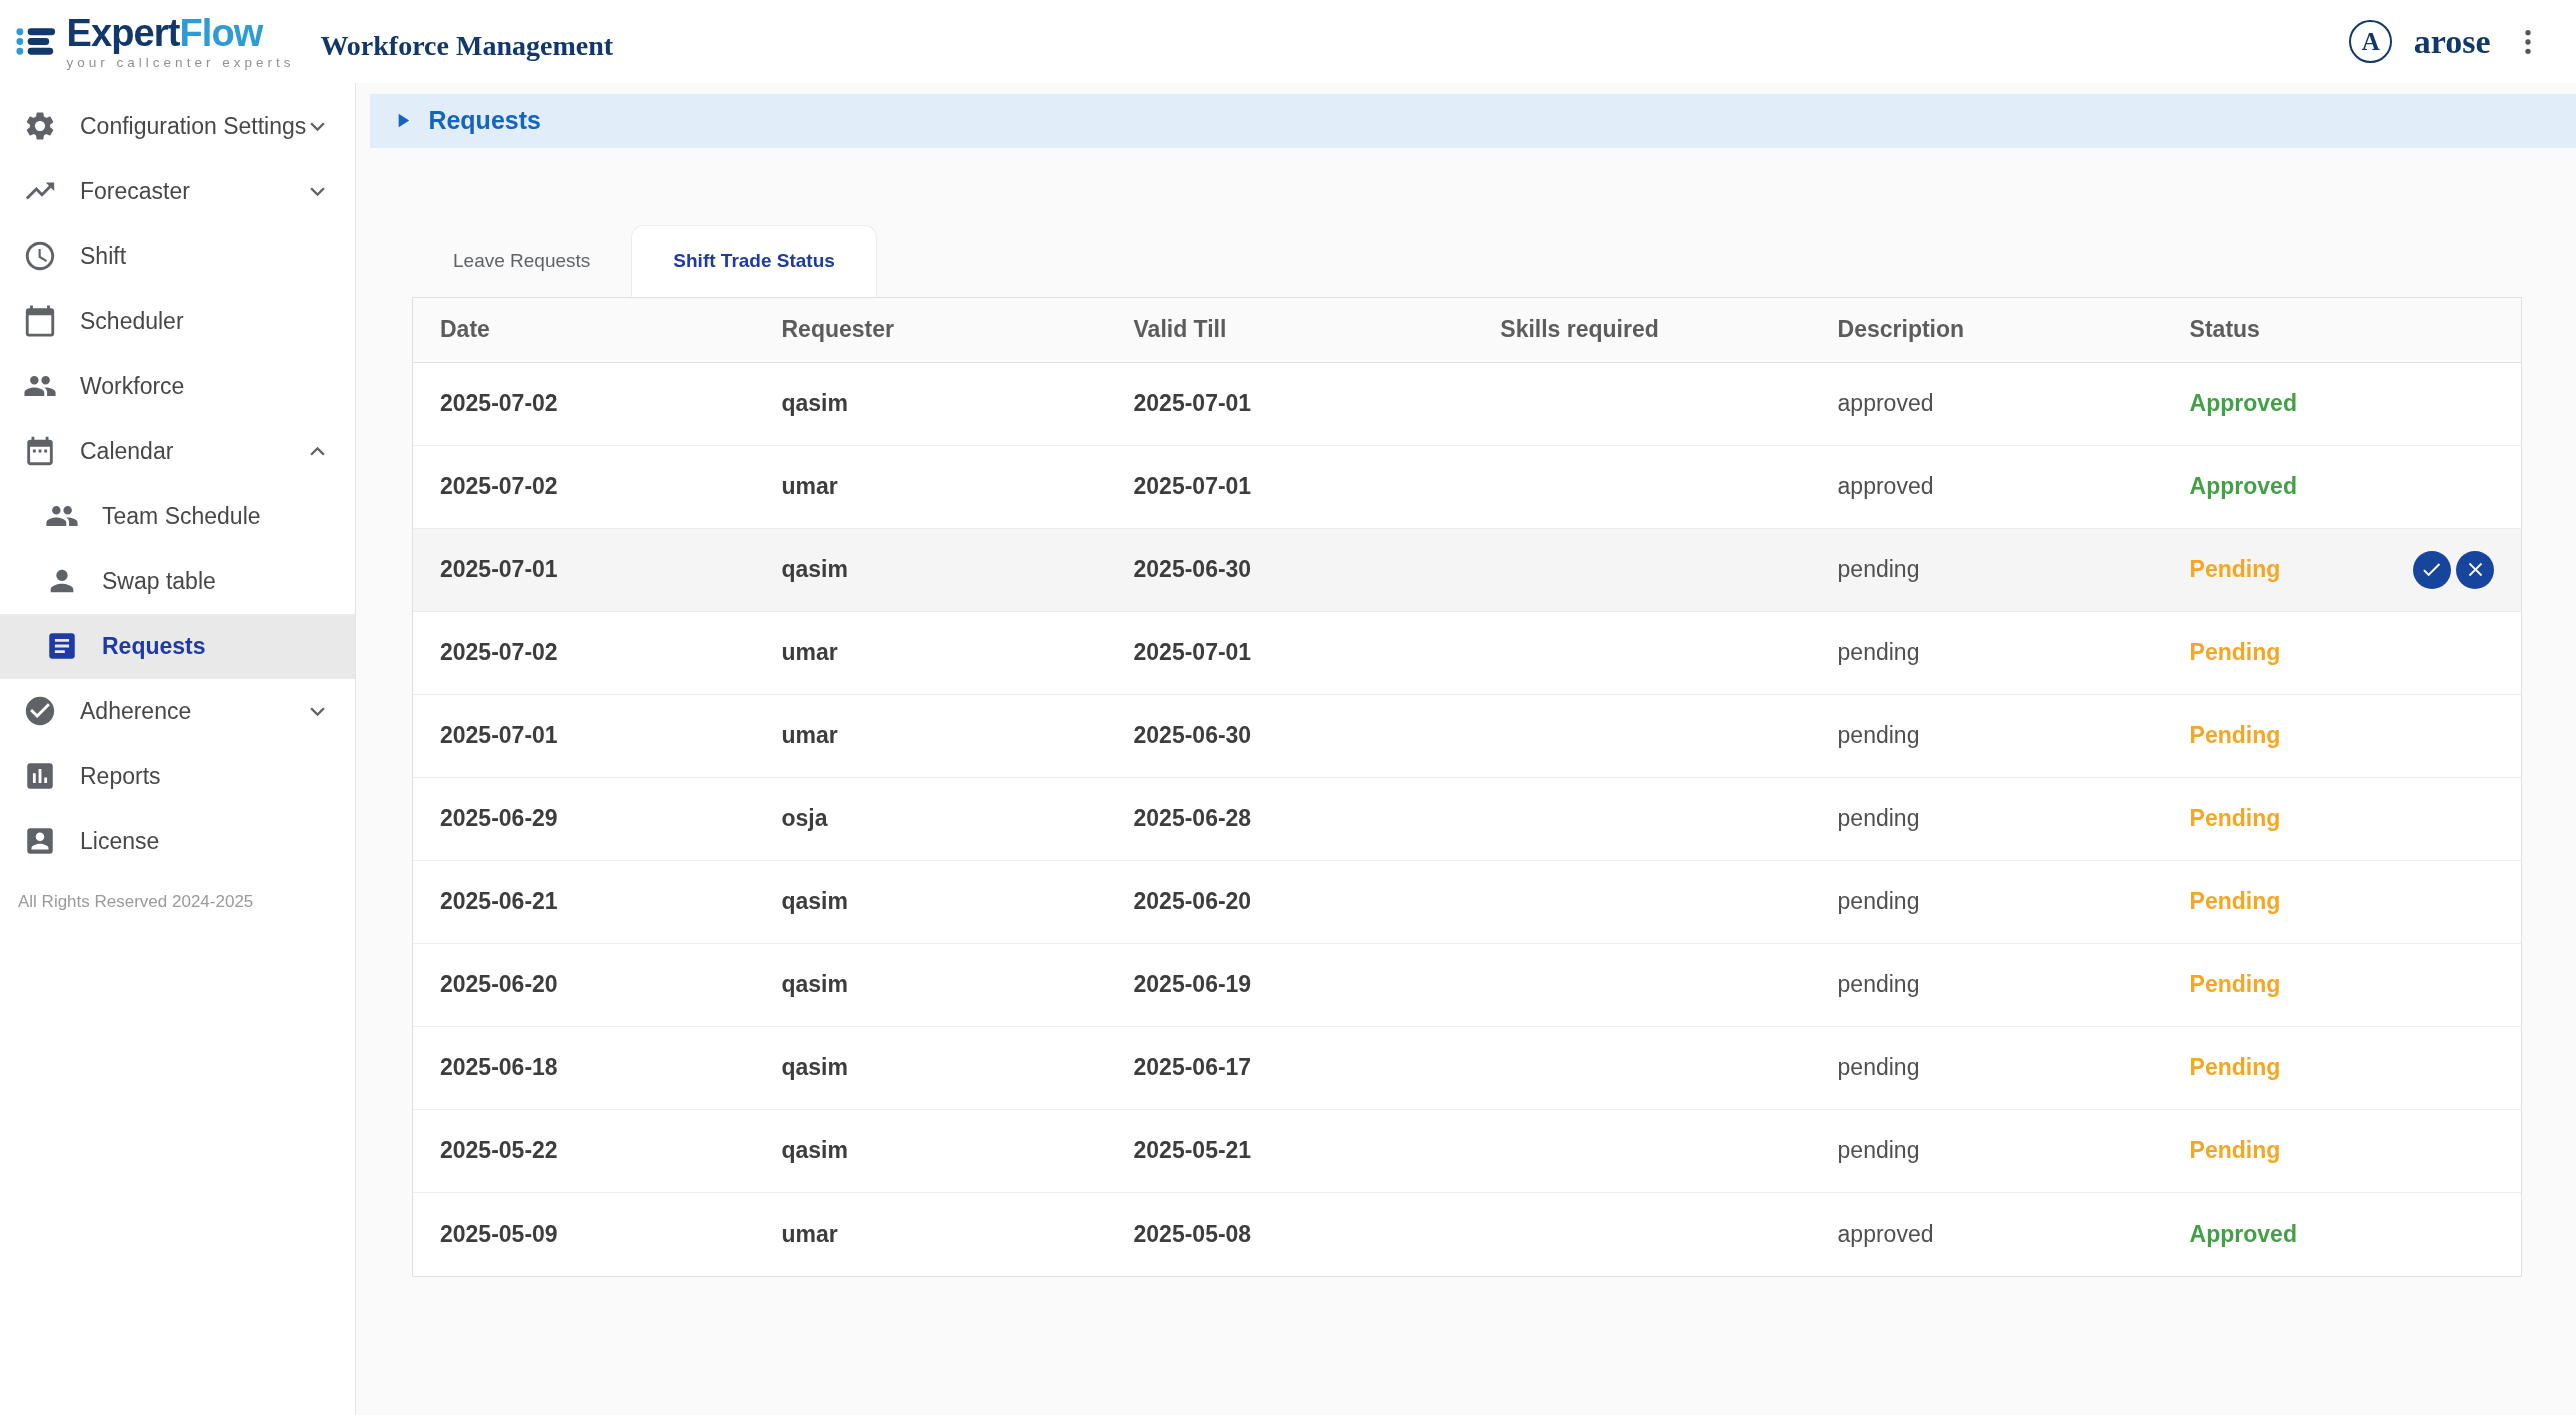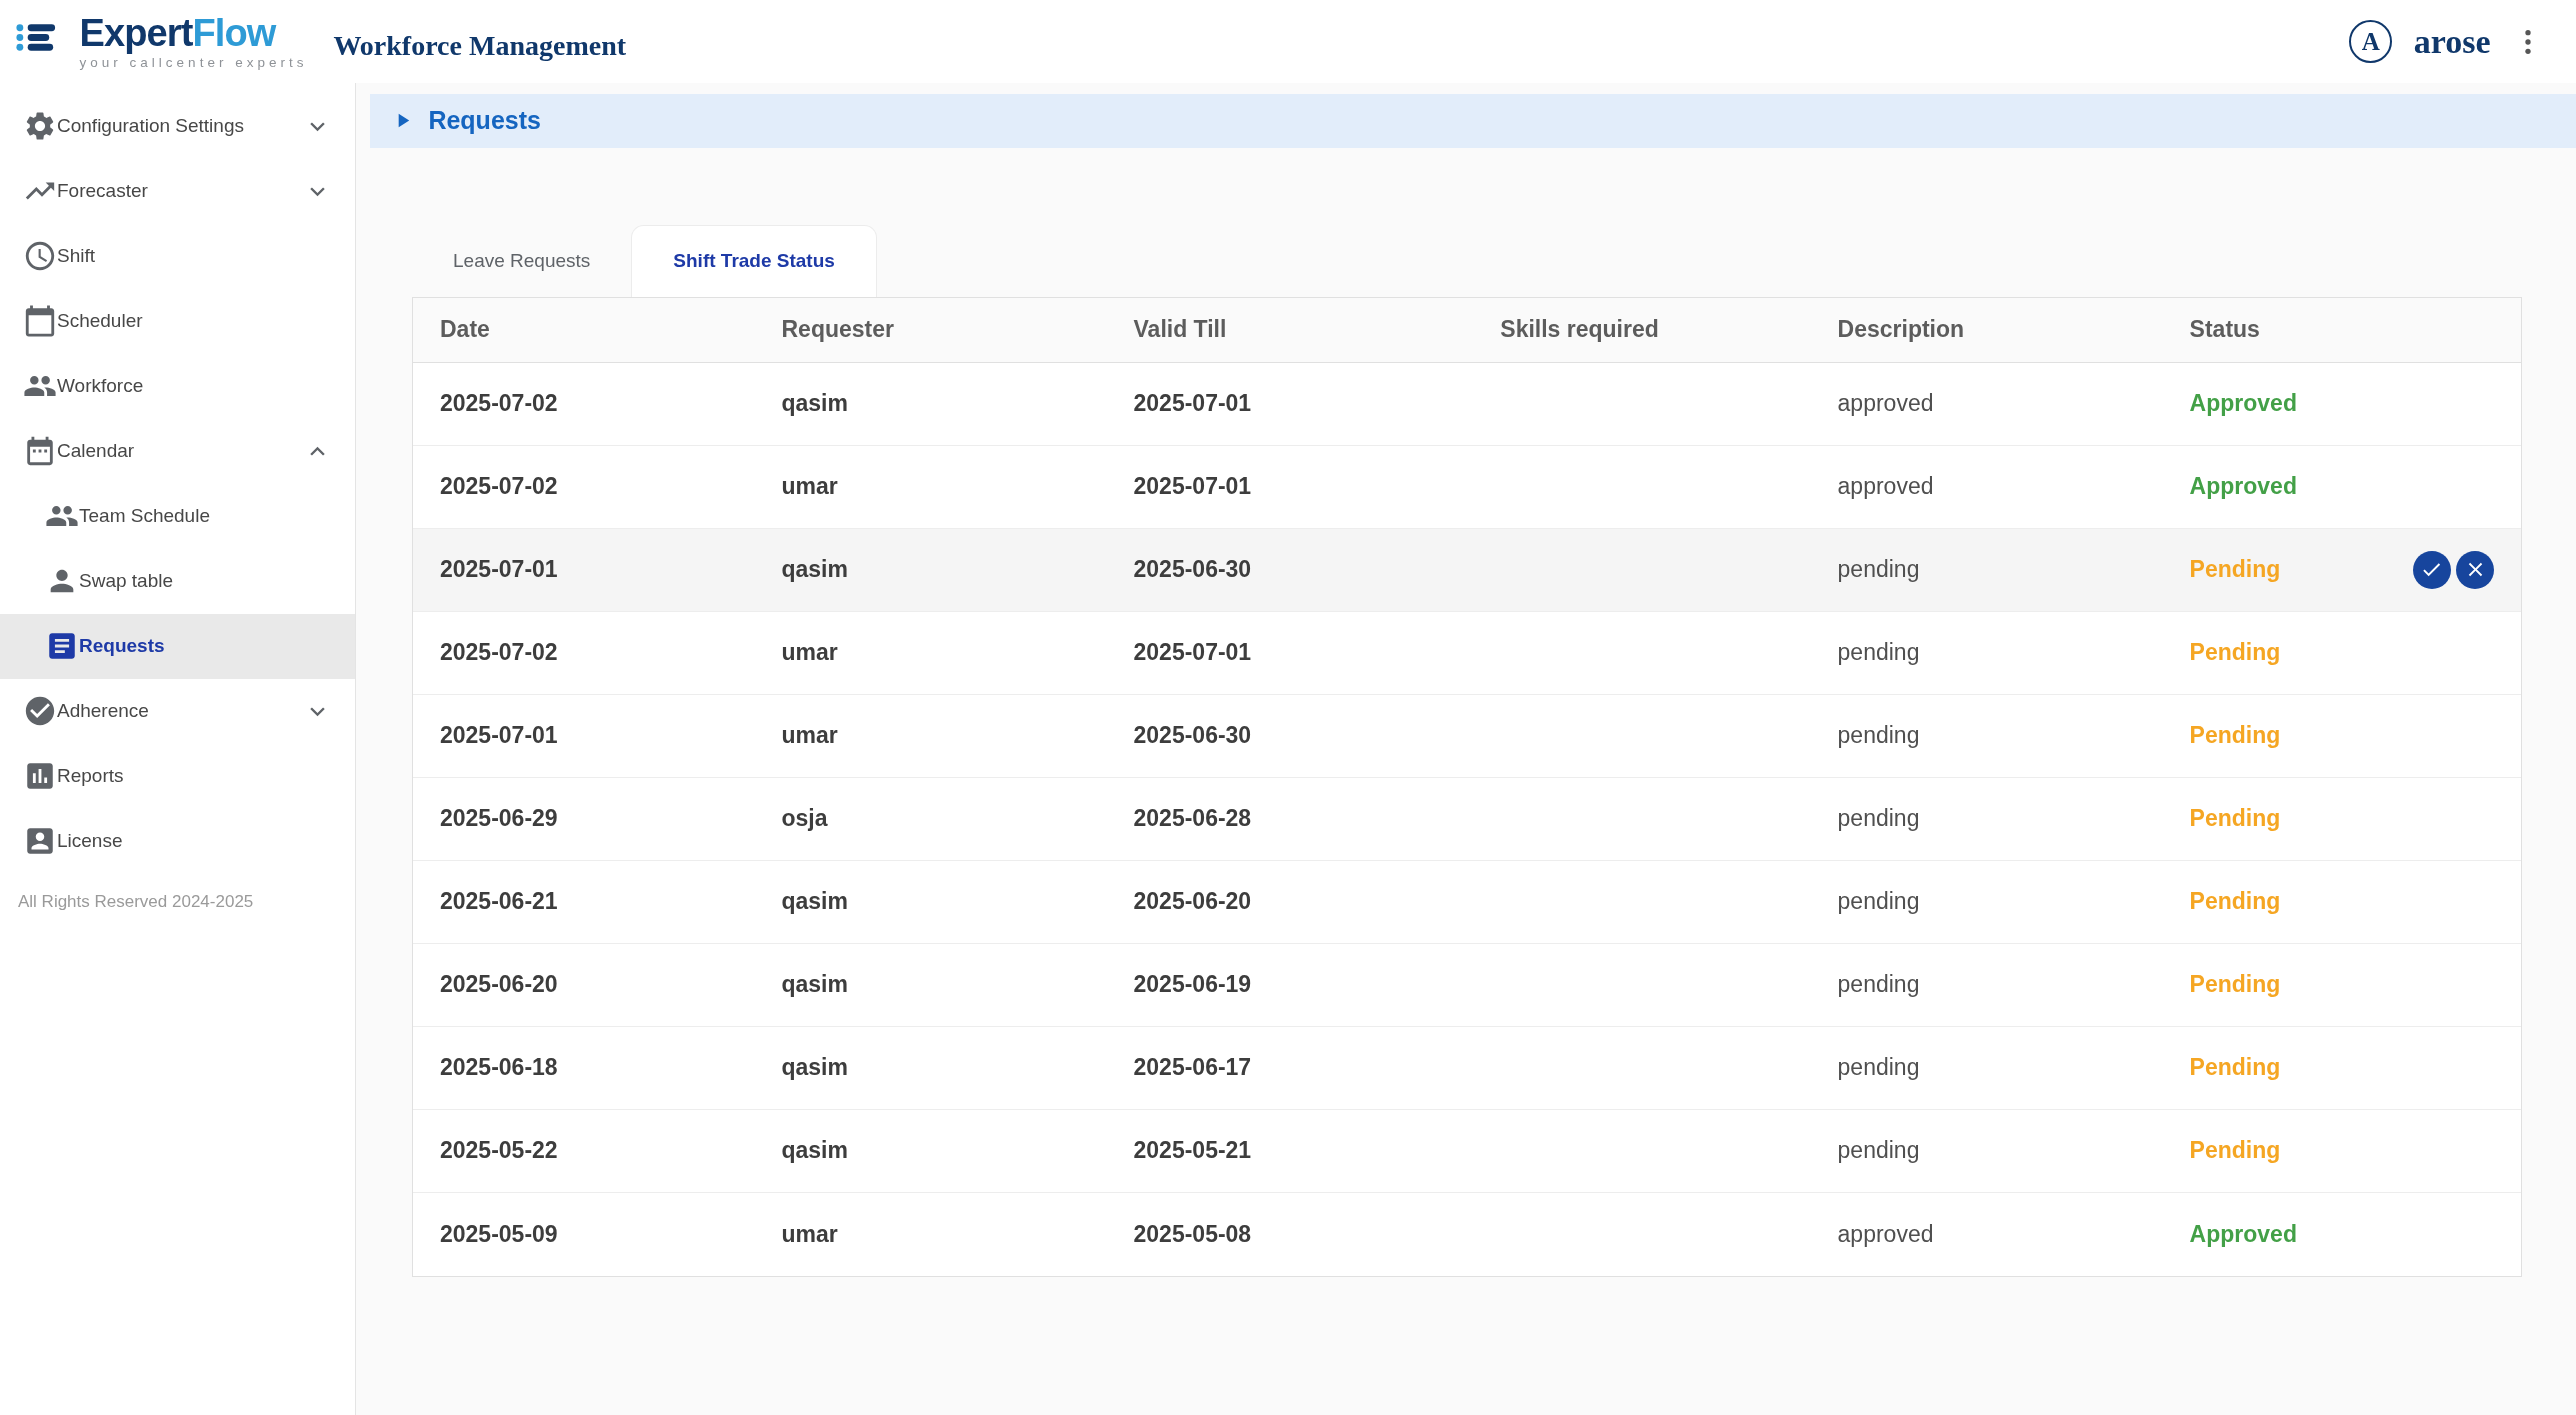--- a/index.html
+++ b/index.html
@@ -12,21 +12,21 @@
   }
 
   
   .topbar {
     height: 83px;
     background: #ffffff;
     display: flex;
     align-items: center;
     padding: 0 32px 0 12.6px;
   }
-  .logo { display: flex; gap: 20px; }
+  .logo { display: flex; align-items: center; gap: 7px; }
   .logo-mark { width: 47px; height: 47px; }
   .logo-text { display: flex; flex-direction: column; line-height: 1; }
   .logo-name { font-size: 38px; font-weight: 700; letter-spacing: -0.9px; }
   .logo-name .primary { color: var(--logo-primary, #10386b); }
   .logo-name .secondary { color: var(--logo-secondary, #2e9bd6); }
   .logo-tagline {
     font-size: 13.5px; color: #8e9297; letter-spacing: 4px;
     margin-top: 4.5px; white-space: nowrap;
   }
   .app-title {
@@ -66,21 +66,21 @@
   .nav-item {
     height: 65px;
     display: flex; align-items: center;
     padding: 0 27px 0 23px;
     position: relative;
     cursor: pointer;
     color: #474747;
   }
   .nav-icon { width: 34px; height: 34px; color: #5f6368; flex: none; display: flex; align-items: center; justify-content: center; }
   .nav-icon svg { width: 34px; height: 34px; }
-  .nav-label { font-size: 19px; white-space: nowrap; }
+  .nav-label { margin-left: 23px; font-size: 23px; white-space: nowrap; }
   .chevron { position: absolute; right: 23px; width: 29px; height: 29px; color: #5f6368; }
   .nav-item.sub { padding-left: 45px; }
   .nav-item.active { background: #e9e9e9; }
   .nav-item.active .nav-icon { color: var(--active-nav, #1e3aa7); }
   .nav-item.active .nav-label { color: var(--active-nav, #1e3aa7); font-weight: 700; }
   .sidebar-footer { margin: 18px 0 0 18px; font-size: 17px; color: #9a9a9a; }
 
   
   .main { flex: 1; background: #fafafa; position: relative; overflow: hidden; }
 

